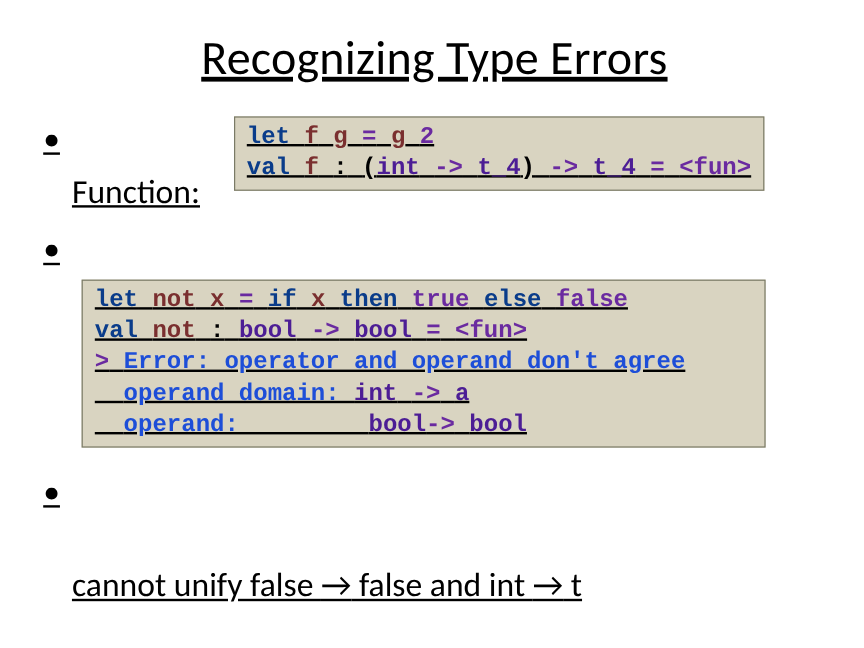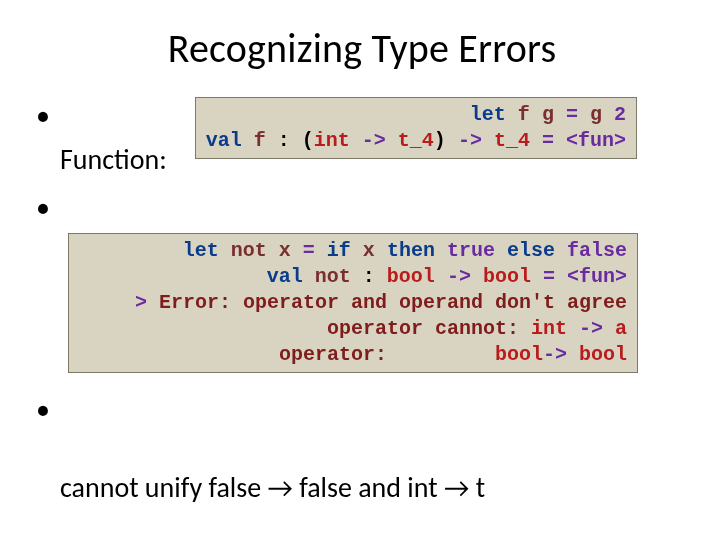--- a/index.html
+++ b/index.html
@@ -11,20 +11,21 @@
     font-family: Calibri, "Segoe UI", Arial, sans-serif;
     color: #000;
     overflow: hidden;
   }
   .slide {
     box-sizing: border-box;
     width: 720px;
     height: 409px;
     padding: 18px 36px 0 40px;
     position: relative;
+    text-decoration: underline;
   }
   .title {
     text-align: center;
     font-size: 40px;
     font-weight: 400;
     margin: 6px 0 26px 0;
     letter-spacing: 0.2px;
   }
   .bullet-row {
     display: flex;
@@ -40,34 +41,33 @@
   .bullet-text {
     font-size: 28px;
     line-height: 34px;
     margin-top: 44px;
   }
   .codebox {
     background: #d9d4c1;
     border: 1px solid #7a7a66;
     box-sizing: border-box;
     padding: 4px 10px 4px 10px;
-    text-align: right;
   }
   .code {
     font-family: "Courier New", Courier, monospace;
     font-size: 20px;
     line-height: 26px;
     white-space: pre;
   }
   .kw { color: #0a3c8a; font-weight: bold; }   
   .idg { color: #7a2f2f; font-weight: bold; }  
   .lit { color: #6a2aa0; font-weight: bold; }  
   .op  { color: #6a2aa0; font-weight: bold; }  
-  .ty  { color: #b91c1c; font-weight: bold; }  
-  .err { color: #7f1d1d; font-weight: bold; }  
+  .ty  { color: #4c1d95; font-weight: bold; }  
+  .err { color: #1d4ed8; font-weight: bold; }  
   .plain { color: #000; font-weight: bold; }
 
   .row-func {
     display: flex;
     align-items: flex-start;
     gap: 28px;
     margin-bottom: 14px;
   }
   .row-func .bullet-row { margin: 0; }
   .codebox.first {
@@ -103,22 +103,22 @@
   </div>
 
   <div class="bullet-row">
     <span class="bullet">•</span>
   </div>
 
   <div class="codebox second">
     <div class="code"><span class="kw">let</span> <span class="idg">not</span> <span class="idg">x</span> <span class="op">=</span> <span class="kw">if</span> <span class="idg">x</span> <span class="kw">then</span> <span class="lit">true</span> <span class="kw">else</span> <span class="lit">false</span></div>
     <div class="code"><span class="kw">val</span> <span class="idg">not</span> <span class="plain">:</span> <span class="ty">bool</span> <span class="op">-&gt;</span> <span class="ty">bool</span> <span class="op">=</span> <span class="lit">&lt;fun&gt;</span></div>
     <div class="code"><span class="op">&gt;</span> <span class="err">Error: operator and operand don't agree</span></div>
-    <div class="code">  <span class="err">operator cannot: </span><span class="ty">int</span> <span class="op">-&gt;</span> <span class="ty">a</span></div>
-    <div class="code">  <span class="err">operator:         </span><span class="ty">bool</span><span class="op">-&gt;</span> <span class="ty">bool</span></div>
+    <div class="code">  <span class="err">operand domain: </span><span class="ty">int</span> <span class="op">-&gt;</span> <span class="ty">a</span></div>
+    <div class="code">  <span class="err">operand:         </span><span class="ty">bool</span><span class="op">-&gt;</span> <span class="ty">bool</span></div>
   </div>
 
   <div class="bullet-row" style="margin-top:4px;">
     <span class="bullet">•</span>
     <span class="bullet-text">
       <br>
       <span>cannot unify false </span><span class="arrow">→</span><span> false and  int </span><span class="arrow">→</span><span> t</span>
     </span>
   </div>
 

